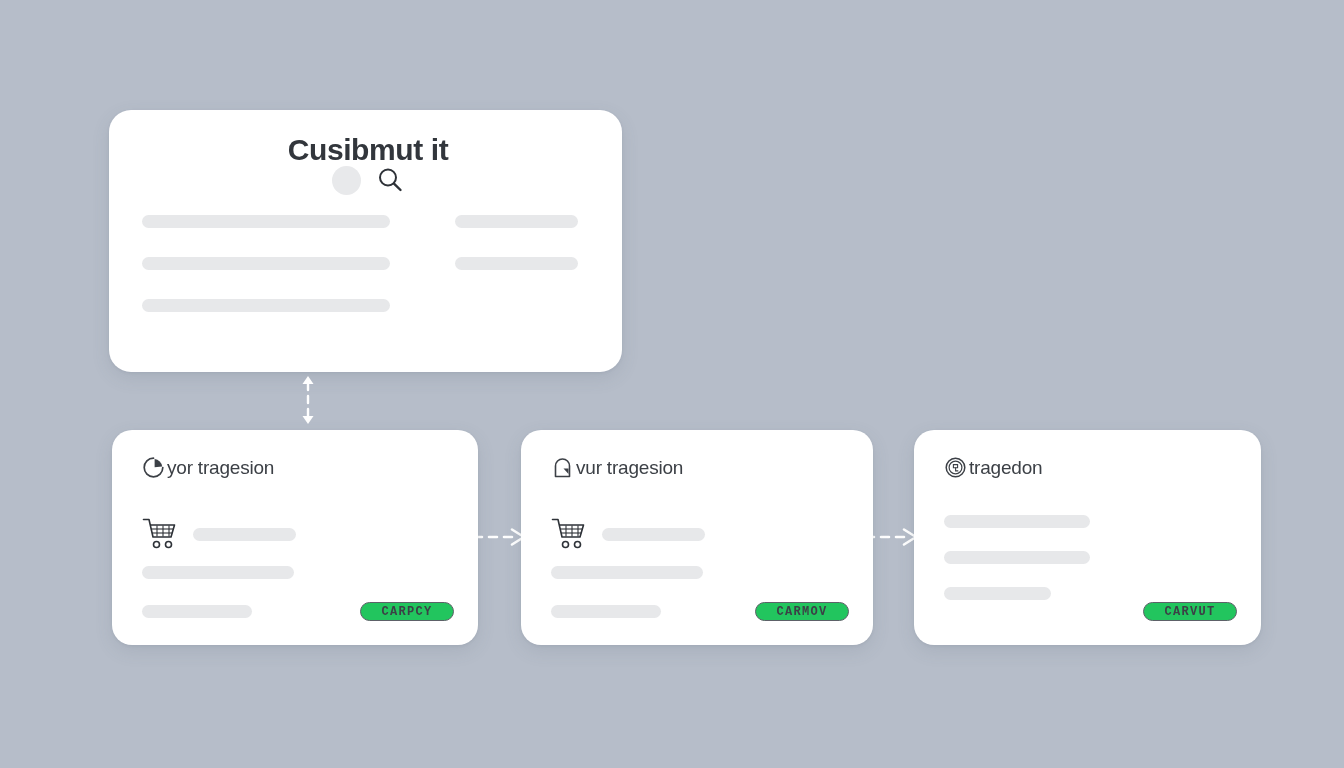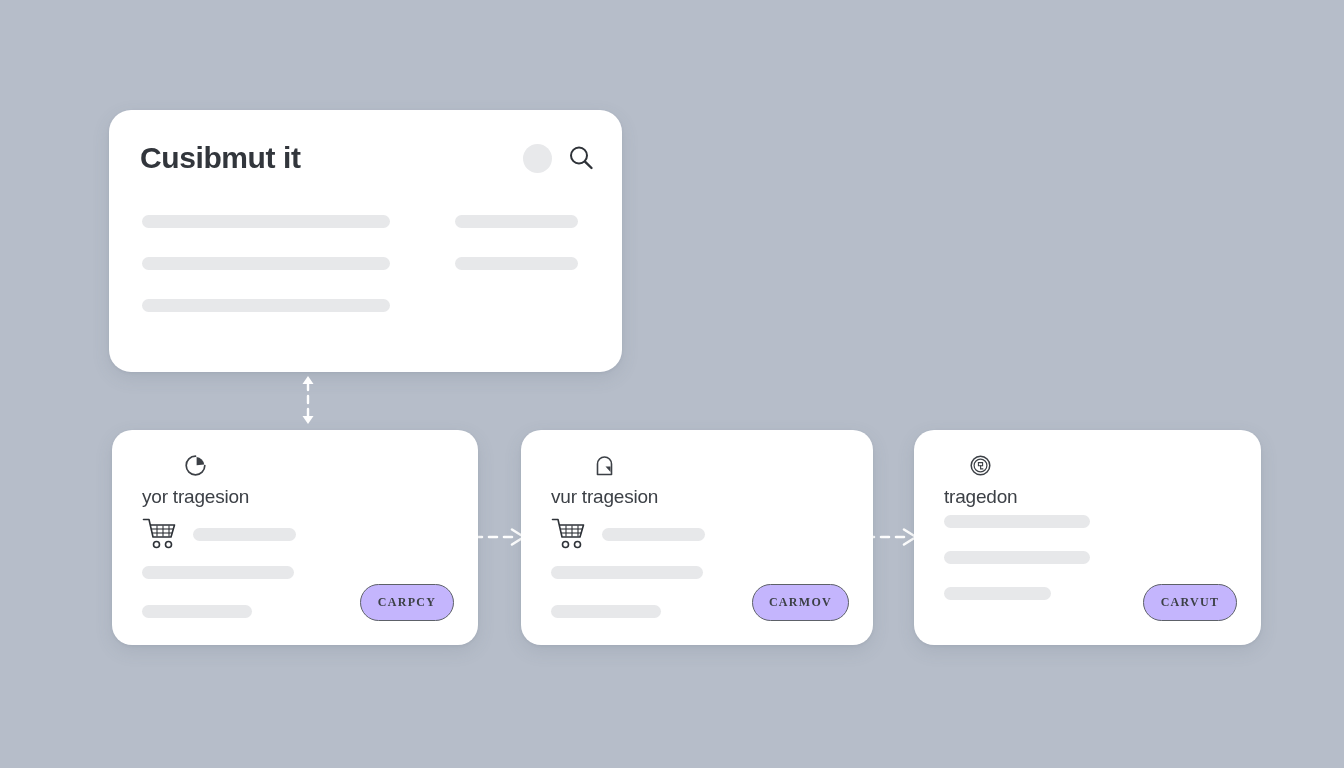--- a/index.html
+++ b/index.html
@@ -43,20 +43,21 @@
 
   .hero-header {
     position: absolute;
     left: 31px;
     top: 25px;
     right: 26px;
     height: 46px;
     display: flex;
     align-items: center;
     justify-content: space-between;
+    flex-direction: column;
   }
 
   .hero-title {
     font-size: 30px;
     font-weight: 700;
     color: #32363c;
     letter-spacing: -0.4px;
     line-height: 1;
     white-space: nowrap;
   }
@@ -119,23 +120,22 @@
   #step-card-0 { left: 112px;  width: 366px; }
   #step-card-1 { left: 521px;  width: 352px; }
   #step-card-2 { left: 914px;  width: 347px; }
 
   .step-header {
     position: absolute;
     left: 30px;
     top: 24px;
     display: flex;
     align-items: center;
-    gap: 10px;
+    gap: 2px;
     height: 26px;
-    flex-direction: column;
   }
 
   .step-icon {
     width: 23px;
     height: 23px;
     display: block;
     flex: none;
   }
 
   .step-title {
@@ -180,26 +180,26 @@
   .p-bar-3 { width: 107px; margin-top: 23px; }
 
   .step-action {
     position: absolute;
     right: 24px;
     bottom: 24px;
   }
 
   .pill-btn {
     border: 1px solid #5d6168;
-    background: #c4b5fd;
+    background: #22c55e;
     border-radius: 999px;
-    height: 37px;
+    height: 19px;
     min-width: 94px;
     padding: 0 16px;
-    font-family: Liberation Serif, serif;
+    font-family: Liberation Mono, monospace;
     font-size: 12px;
     font-weight: 700;
     letter-spacing: 1.3px;
     color: #3c4046;
     cursor: pointer;
     display: flex;
     align-items: center;
     justify-content: center;
   }
 

